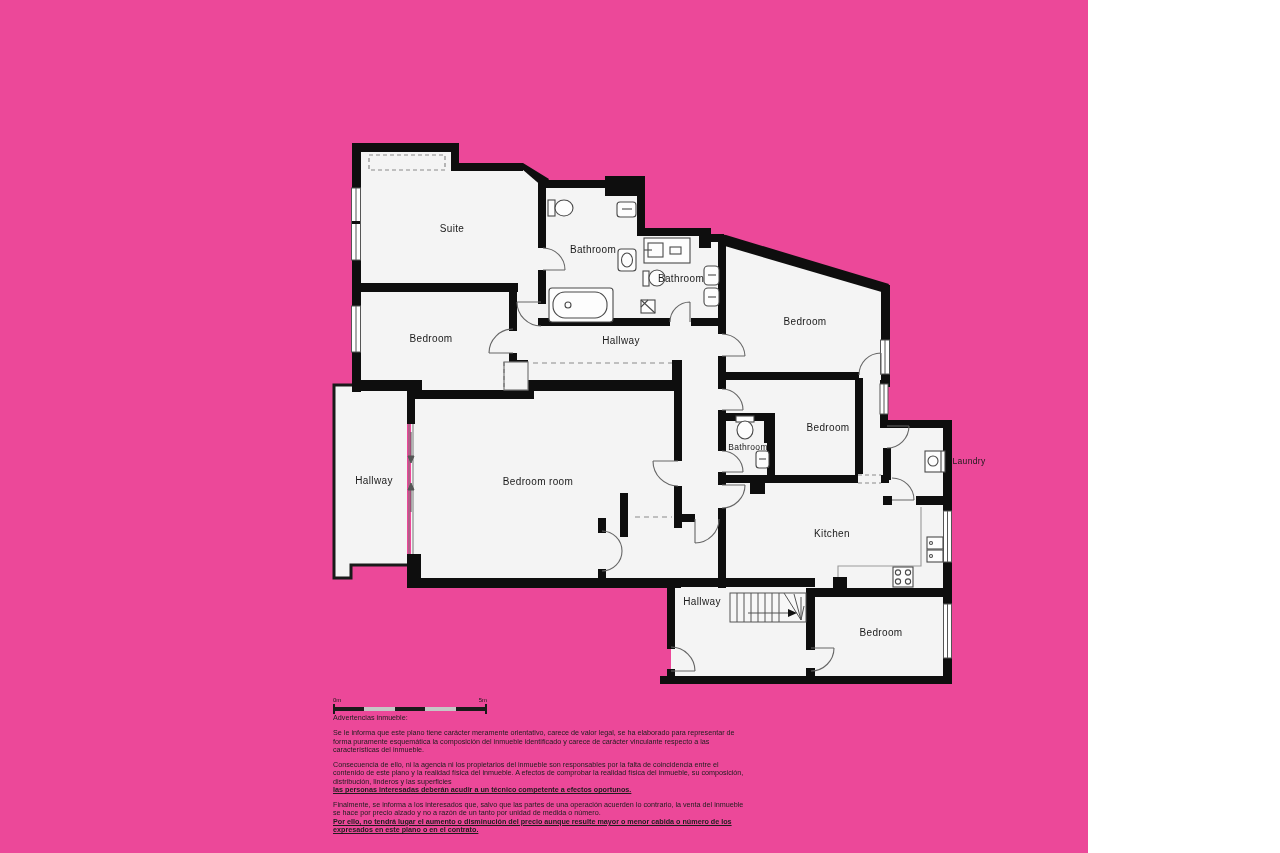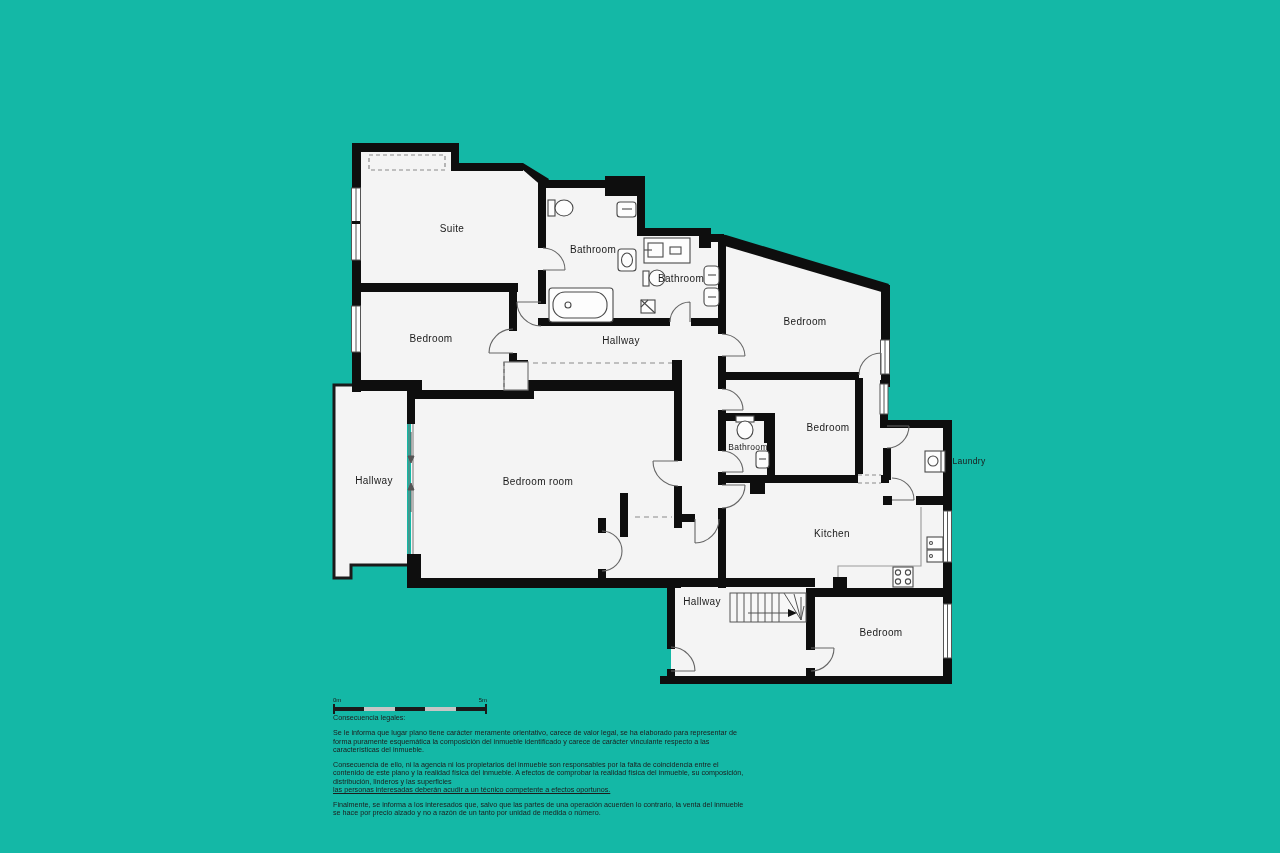--- a/index.html
+++ b/index.html
@@ -1,35 +1,35 @@
 <!DOCTYPE html>
 <html><head>
 <meta charset="utf-8">
 <style>
   html,body{margin:0;padding:0;background:#ffffff;}
-  .canvas{position:relative;width:1280px;height:853px;background:#14b8a6;overflow:hidden;
+  .canvas{position:relative;width:1088px;height:853px;background:#ec4899;overflow:hidden;
           font-family:"Liberation Sans",sans-serif;}
   .plan-svg{position:absolute;left:0;top:0;}
   .room-label{position:absolute;transform:translate(-50%,-50%);font-size:10px;color:#1a1a1a;
               letter-spacing:.35px;white-space:nowrap;}
   
   .scale-bar{position:absolute;left:333px;top:699px;width:154px;height:14px;}
   .scale-track{position:absolute;left:0;top:8px;width:154px;height:4px;display:flex;}
   .scale-track i{flex:1;}
   .seg-d{background:#1a1a1a;}
   .seg-l{background:#c6c6c6;}
   .scale-tick{position:absolute;top:5px;width:2px;height:10px;background:#1a1a1a;}
   .scale-label{position:absolute;top:-2px;font-size:6px;color:#1a1a1a;}
   .scale-label.right{right:0;}
   
   .legal{position:absolute;left:333px;top:714px;width:414px;font-size:7.2px;line-height:1.18;
          color:#1d1d1d;}
   .legal p{margin:0 0 6px 0;}
   .legal .title{margin-bottom:7px;}
-  .legal-strong{font-weight:normal;text-decoration:underline;display:block;}
+  .legal-strong{font-weight:bold;text-decoration:underline;display:block;}
 </style>
 </head>
 <body>
 
 <div class="canvas">
 
   <svg class="plan-svg" width="1280" height="853" viewBox="0 0 1280 853">
 
     <g>
       <path d="M356,147 H455 V167 H519 L546,184 H641 V232 H704 L710,238 H722 L886,288 V424 H947 V680 H671 V584 H411 V391 H356 Z" fill="#f4f4f4"></path>
@@ -274,24 +274,25 @@
         <i class="seg-l"></i>
         <i class="seg-d"></i>
         <i class="seg-l"></i>
         <i class="seg-d"></i>
     </div>
     <div class="scale-tick" style="left:0"></div>
     <div class="scale-tick" style="right:0"></div>
   </div>
 
   <div class="legal">
-    <p class="title">Consecuencia legales:</p>
-    <p>Se le informa que lugar plano tiene carácter meramente orientativo, carece de valor legal, se ha elaborado para representar de forma puramente esquemática la composición del inmueble identificado y carece de carácter vinculante respecto a las características del inmueble.</p>
+    <p class="title">Advertencias inmueble:</p>
+    <p>Se le informa que este plano tiene carácter meramente orientativo, carece de valor legal, se ha elaborado para representar de forma puramente esquemática la composición del inmueble identificado y carece de carácter vinculante respecto a las características del inmueble.</p>
     <p>
       <span>Consecuencia de ello, ni la agencia ni los propietarios del inmueble son responsables por la falta de coincidencia entre el contenido de este plano y la realidad física del inmueble. A efectos de comprobar la realidad física del inmueble, su composición, distribución, linderos y las superficies</span>
       <span class="legal-strong">las personas interesadas deberán acudir a un técnico competente a efectos oportunos.</span>
     </p>
     <p>
       <span>Finalmente, se informa a los interesados que, salvo que las partes de una operación acuerden lo contrario, la venta del inmueble se hace por precio alzado y no a razón de un tanto por unidad de medida o número.</span>
+      <span class="legal-strong">Por ello, no tendrá lugar el aumento o disminución del precio aunque resulte mayor o menor cabida o número de los expresados en este plano o en el contrato.</span>
     </p>
   </div>
 
 </div>
 
 </body></html>

